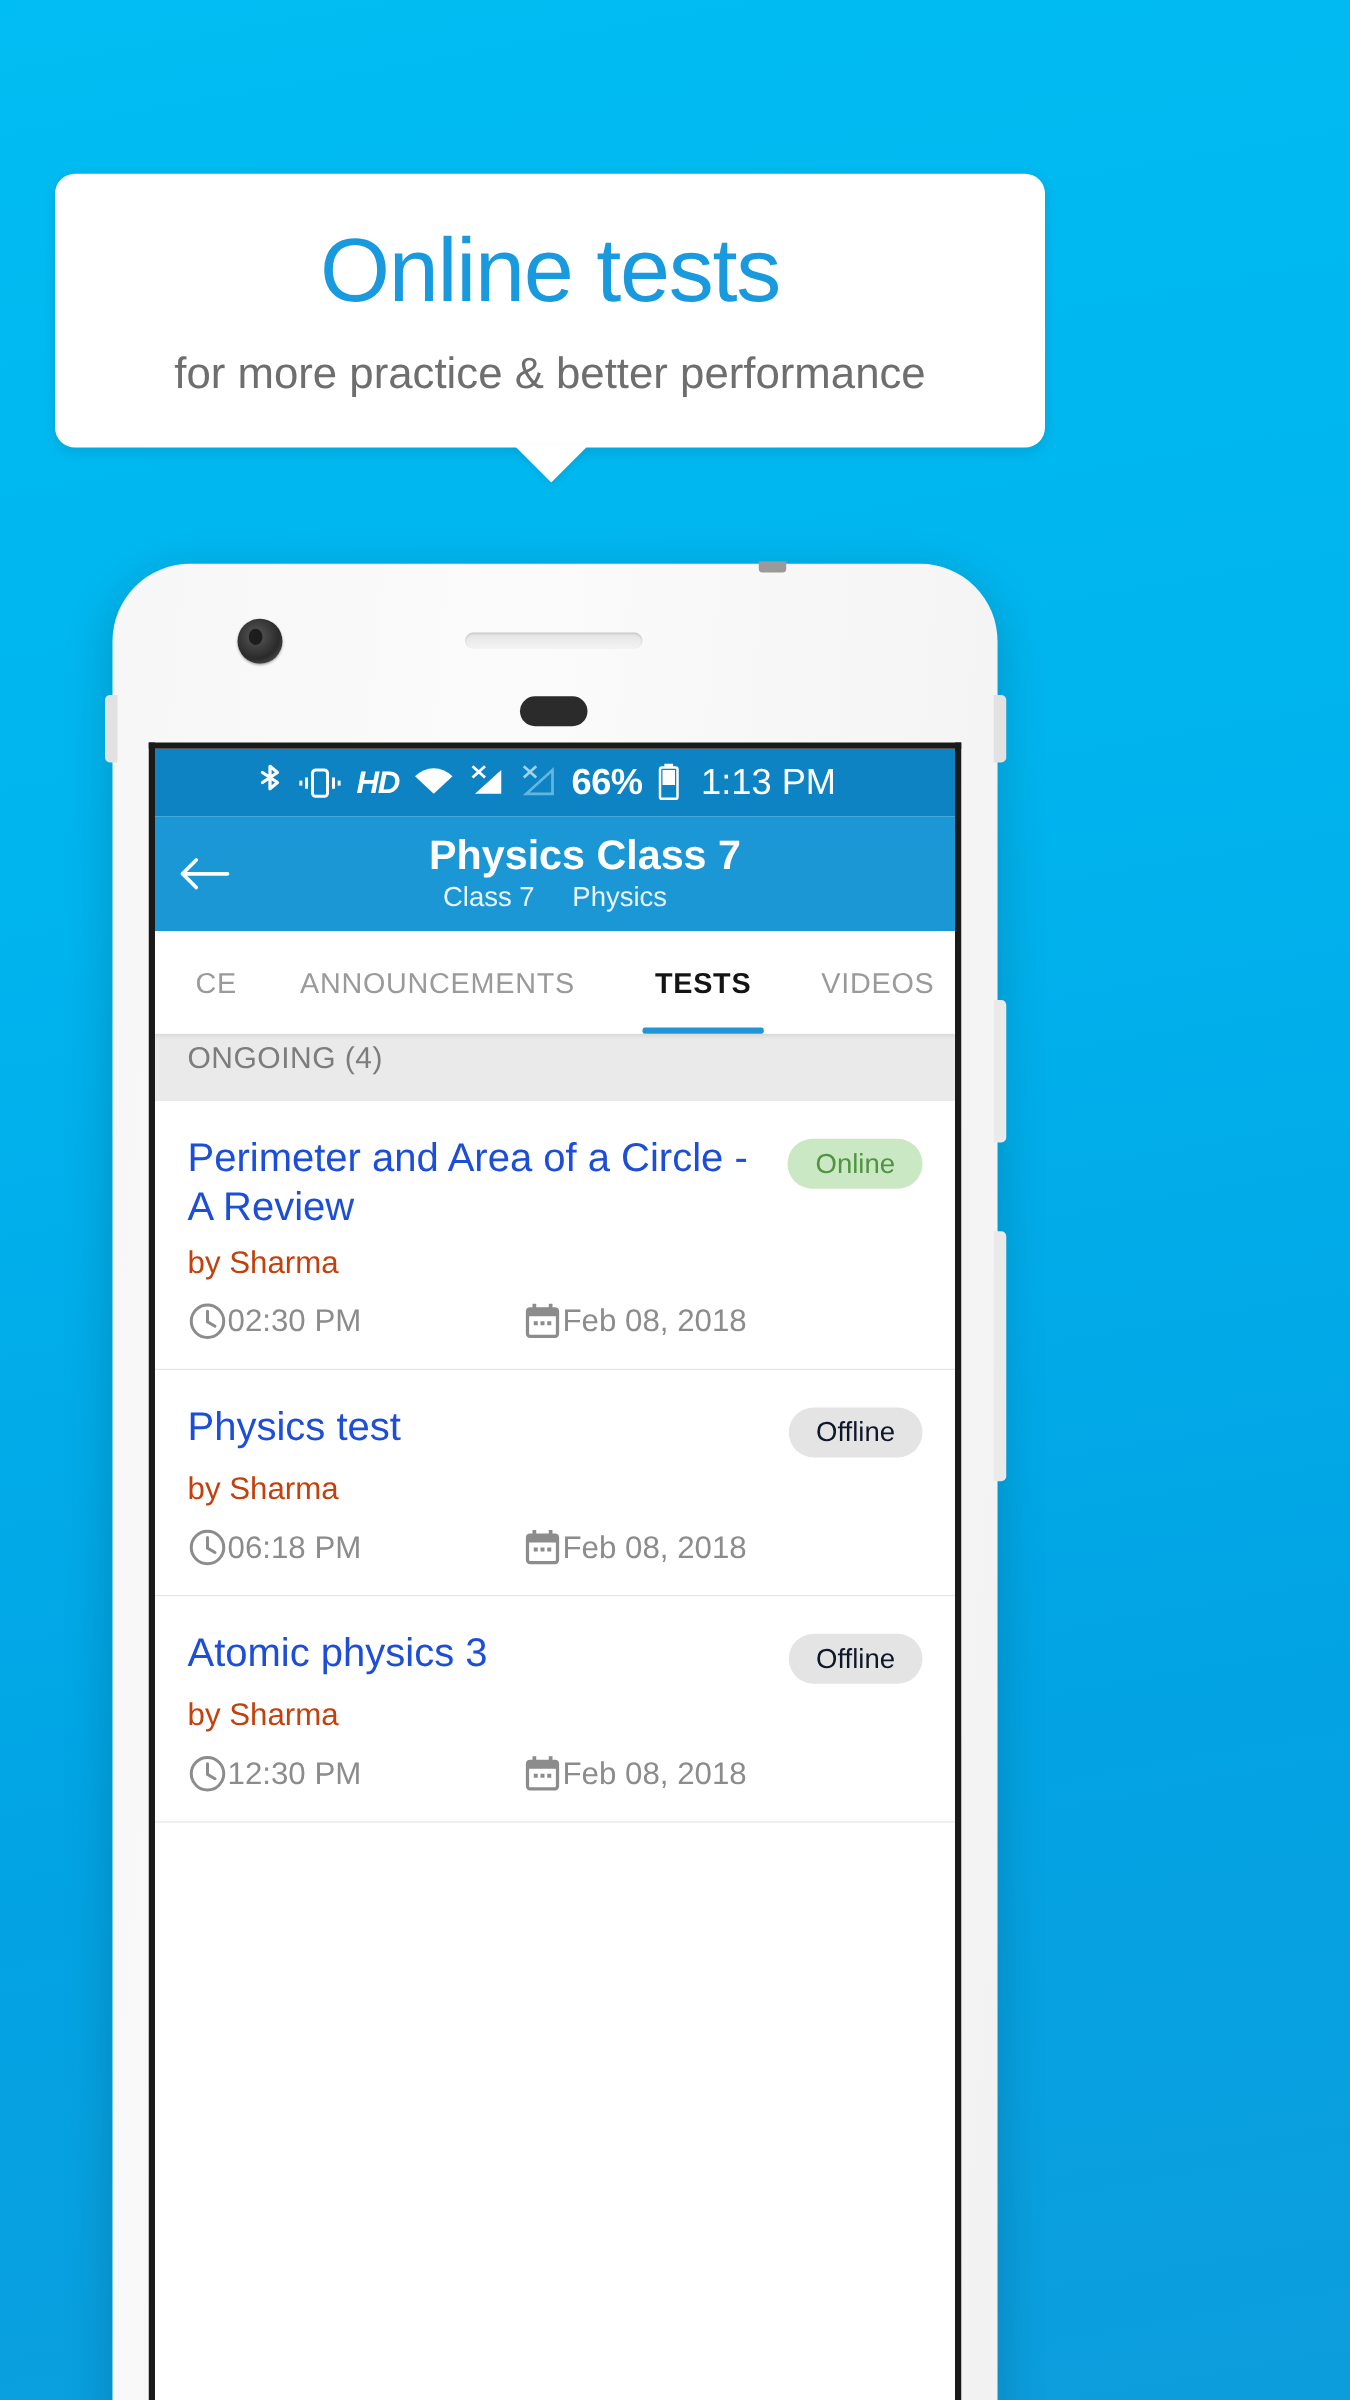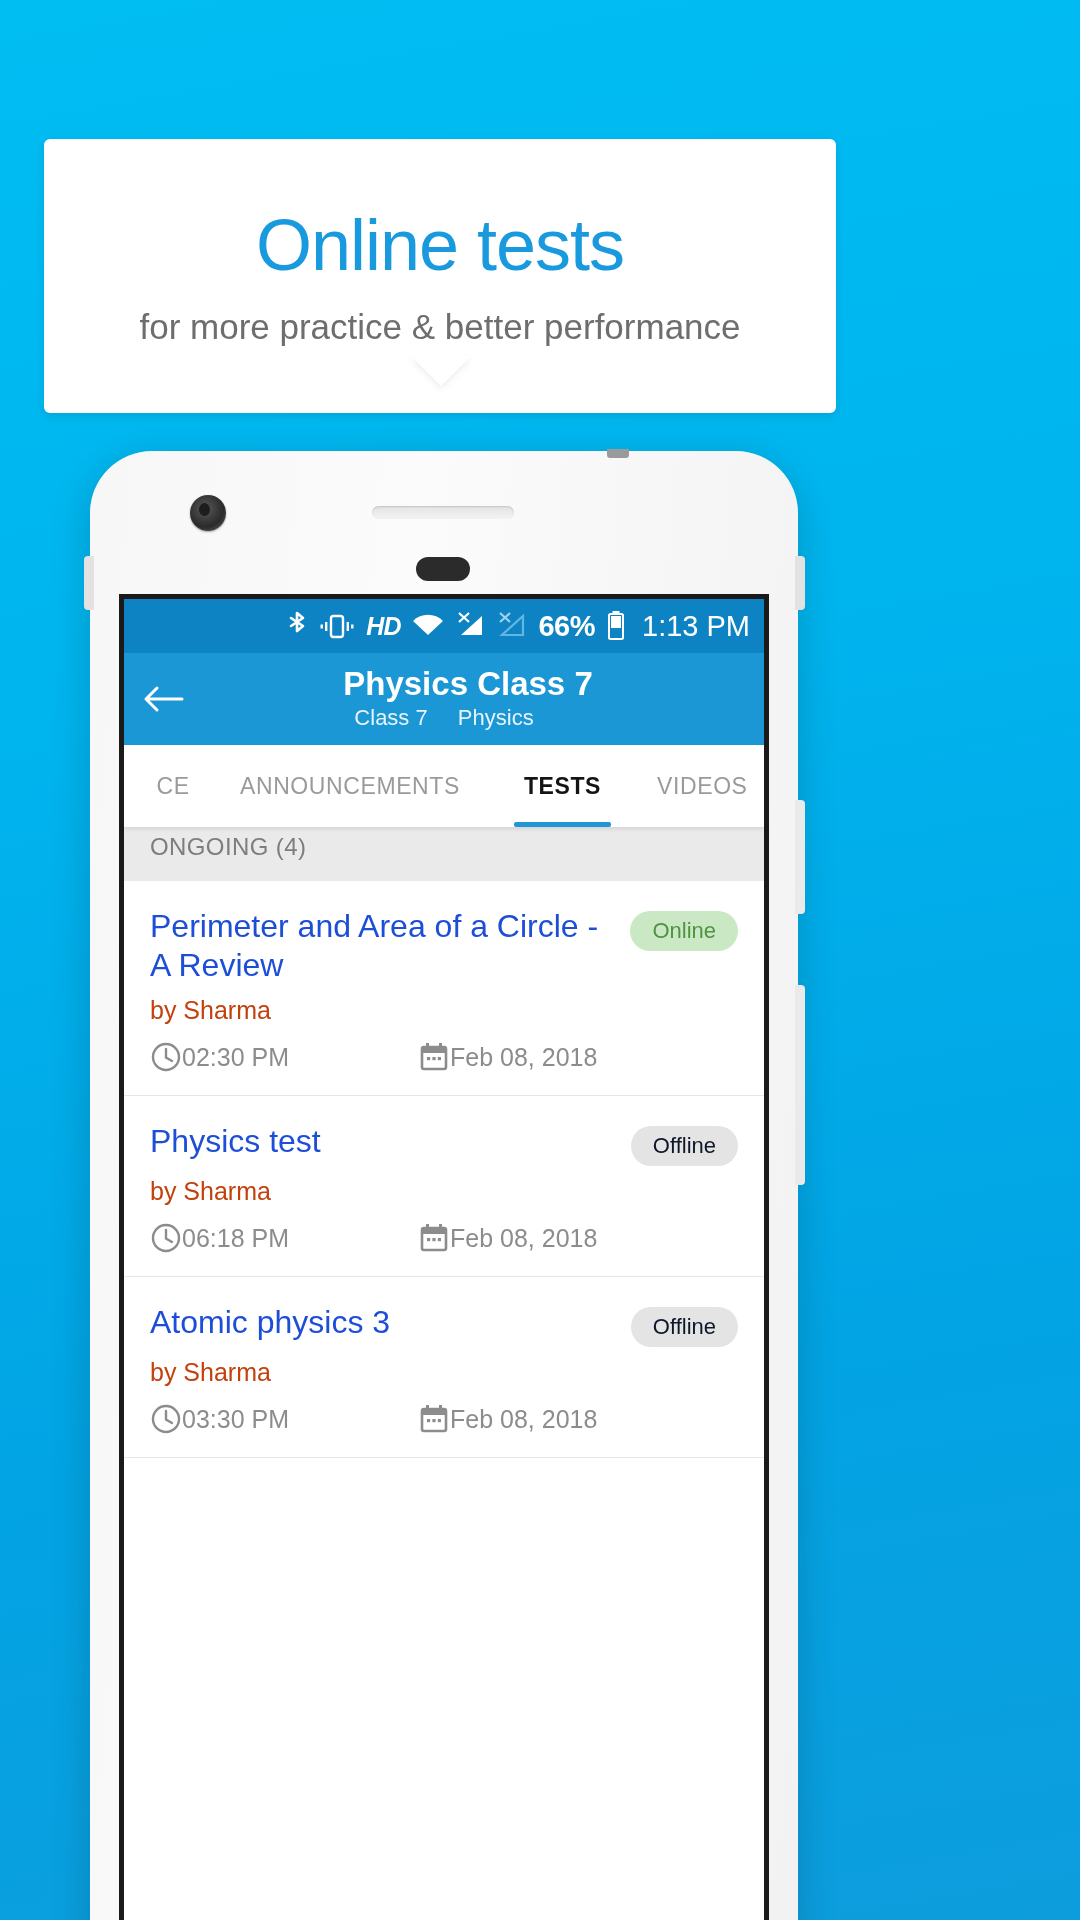--- a/index.html
+++ b/index.html
@@ -9,22 +9,22 @@
     background:#00b3ef;
     position:relative;
   }
   
   #bg{
     position:absolute;inset:0;
     background:linear-gradient(170deg,#00bdf2 0%,#00b4ee 35%,#02a4e4 70%,#0d9ddd 100%);
   }
   
   #callout{
-    position:absolute;left:44px;top:139px;width:792px;height:274px;
-    background:#ffffff;border-radius:6px;
+    position:absolute;left:44px;top:139px;width:792px;height:219px;
+    background:#ffffff;border-radius:16px;
     box-shadow:0 3px 10px rgba(0,0,0,.10);
     display:flex;flex-direction:column;align-items:center;justify-content:center;
   }
   #callout-title{
     font-size:72px;color:#1a9ade;font-weight:400;letter-spacing:-1px;
     line-height:1;margin:0 0 28px 0;
   }
   #callout-sub{
     font-size:35px;color:#6e6e6e;font-weight:400;line-height:1;margin:0;
   }
@@ -84,21 +84,21 @@
   #screen{
     position:absolute;left:119px;top:594px;width:650px;height:1326px;
     background:#ffffff;overflow:hidden;
     border-left:5px solid #1a1a1a;border-right:5px solid #1a1a1a;
     border-top:5px solid #1a1a1a;
     box-sizing:border-box;
   }
   
   #statusbar{
     height:54px;background:#0d83c4;
-    display:flex;align-items:center;justify-content:flex-end;
+    display:flex;align-items:center;justify-content:center;
     padding-right:14px;gap:11px;color:#fff;
   }
   .sb-ico{display:flex;align-items:center;}
   .sb-text{font-size:29px;font-weight:700;letter-spacing:-.5px;}
   #sb-time{font-size:29px;font-weight:400;margin-left:5px;}
   #sb-hd{font-size:25px;font-weight:700;font-style:italic;letter-spacing:-1px;}
   
   #toolbar{
     height:92px;background:#1b97d5;
     display:flex;align-items:center;position:relative;
@@ -342,21 +342,21 @@
       </div>
       <div class="row-by">by Sharma</div>
       <div class="row-meta">
         <div class="meta-item time">
           <span>
             <svg width="32" height="32" viewBox="0 0 32 32">
                 <circle cx="16" cy="16" r="13" fill="none" stroke="#8c8c8c" stroke-width="2.4"></circle>
                 <path d="M16 8 V16.5 L22 20" fill="none" stroke="#8c8c8c" stroke-width="2.4" stroke-linecap="round"></path>
               </svg>
           </span>
-          <span class="meta-text">03:30 PM</span>
+          <span class="meta-text">12:30 PM</span>
         </div>
         <div class="meta-item">
           <span>
             <svg width="32" height="32" viewBox="0 0 32 32">
               <rect x="4" y="6" width="24" height="22" rx="2" fill="none" stroke="#8c8c8c" stroke-width="2.6"></rect>
               <rect x="4" y="6" width="24" height="6" fill="#8c8c8c"></rect>
               <rect x="8" y="2" width="3" height="6" fill="#8c8c8c"></rect>
               <rect x="21" y="2" width="3" height="6" fill="#8c8c8c"></rect>
               <rect x="9" y="16" width="3.2" height="3.2" fill="#8c8c8c"></rect>
               <rect x="14.4" y="16" width="3.2" height="3.2" fill="#8c8c8c"></rect>

